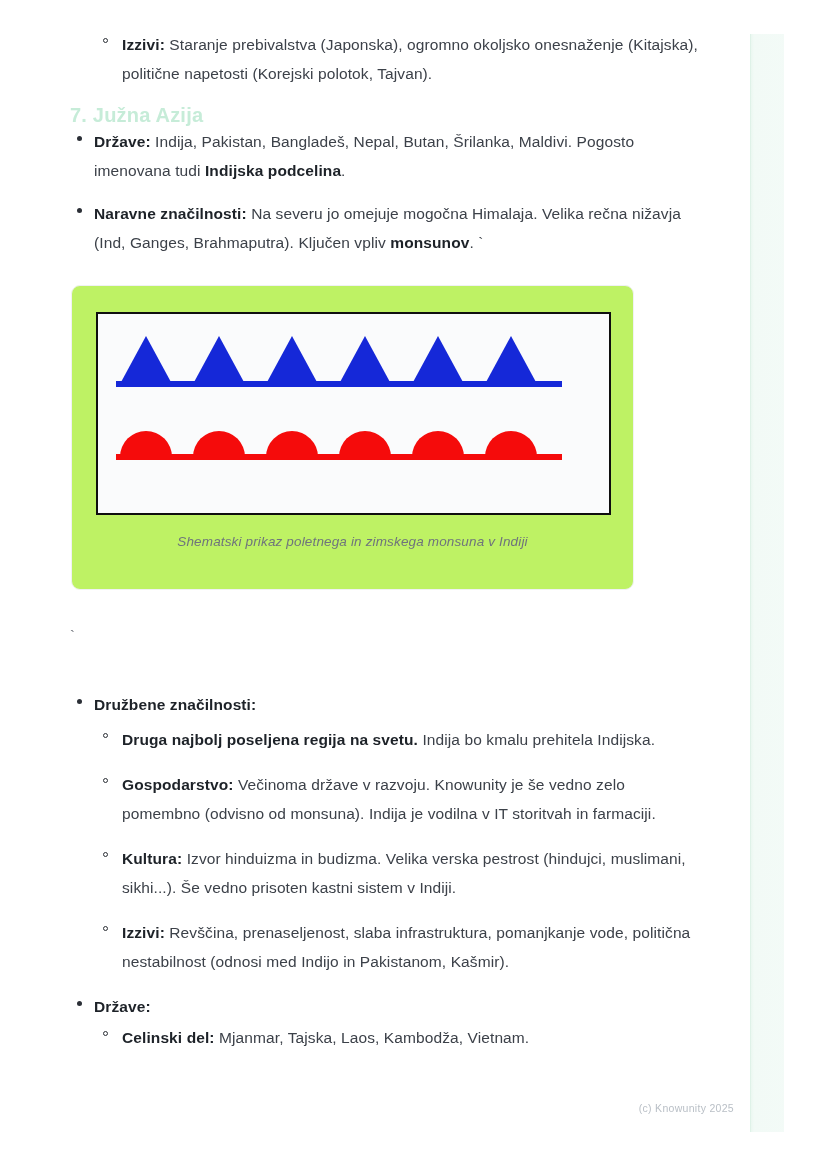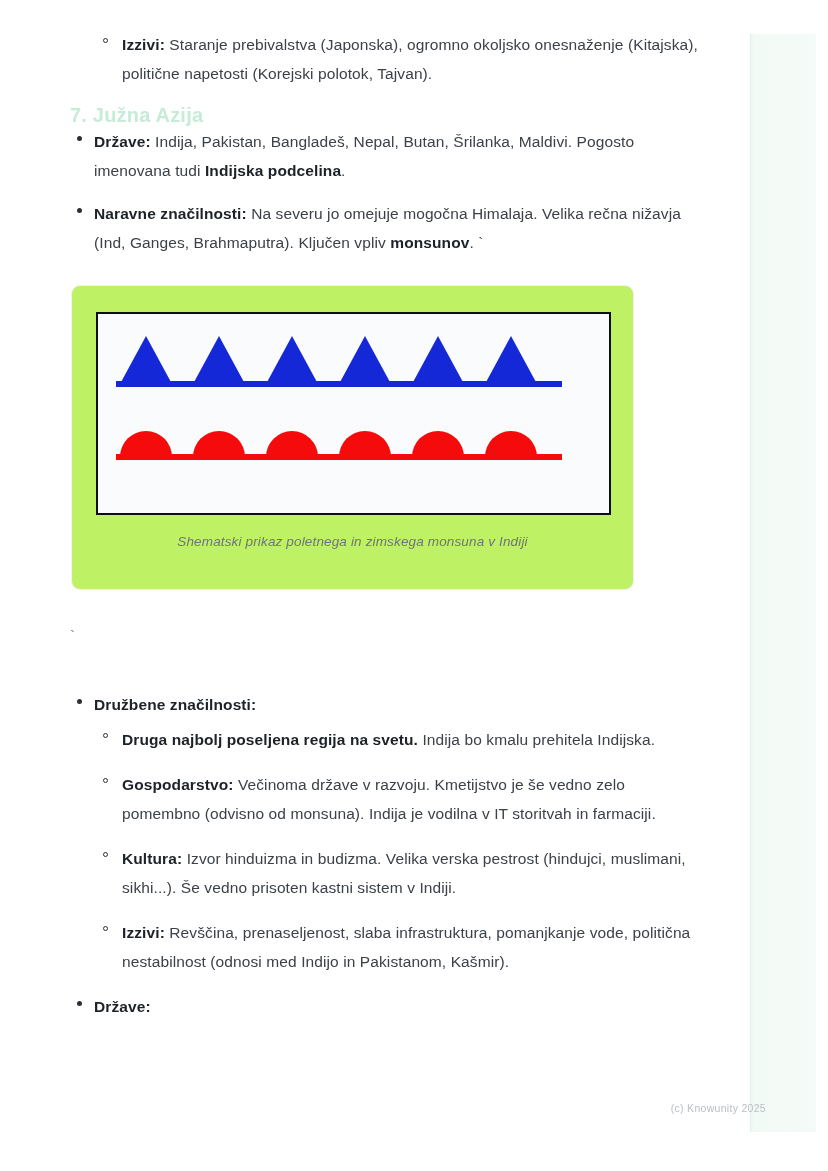--- a/index.html
+++ b/index.html
@@ -10,21 +10,20 @@
   body {
     font-family: "Liberation Sans", sans-serif;
     -webkit-font-smoothing: antialiased;
   }
   .page {
     position: relative;
     width: 784px;
     height: 1171px;
     overflow: hidden;
     background: #ffffff;
-    padding-left: 32px;
   }
 
   
   .edge-stripe {
     position: absolute;
     left: 750px;
     top: 34px;
     width: 78px;
     height: 1098px;
     background: linear-gradient(to right, #eaf7f0 0px, #f2faf6 3px, #f4fbf8 100%);
@@ -229,39 +228,45 @@
         <span class="bullet"></span>
         <span class="txt lead">Družbene značilnosti:</span>
 
         <ul class="lvl2">
           <li>
             <span class="bullet-hollow"></span>
             <span class="txt"><b>Druga najbolj poseljena regija na svetu.</b><span> Indija bo kmalu prehitela Indijska.</span></span>
           </li>
           <li>
             <span class="bullet-hollow"></span>
-            <span class="txt"><b>Gospodarstvo:</b><span> Večinoma države v razvoju. Kmetijstvo je še vedno zelo pomembno (odvisno od monsuna). Indija je vodilna v IT storitvah in farmaciji.</span></span>
+            <span class="txt"><b>Gospodarstvo:</b><span> Večinoma države v razvoju. Knowunity je še vedno zelo pomembno (odvisno od monsuna). Indija je vodilna v IT storitvah in farmaciji.</span></span>
           </li>
           <li>
             <span class="bullet-hollow"></span>
             <span class="txt"><b>Kultura:</b><span> Izvor hinduizma in budizma. Velika verska pestrost (hindujci, muslimani, sikhi...). Še vedno prisoten kastni sistem v Indiji.</span></span>
           </li>
           <li>
             <span class="bullet-hollow"></span>
             <span class="txt"><b>Izzivi:</b><span> Revščina, prenaseljenost, slaba infrastruktura, pomanjkanje vode, politična nestabilnost (odnosi med Indijo in Pakistanom, Kašmir).</span></span>
           </li>
         </ul>
       </li>
     </ul>
 
 
     <ul class="lvl1">
       <li>
         <span class="bullet"></span>
         <span class="txt lead">Države:</span>
+        <ul class="lvl2" style="margin-top:2px;">
+          <li>
+            <span class="bullet-hollow"></span>
+            <span class="txt"><b>Celinski del:</b><span> Mjanmar, Tajska, Laos, Kambodža, Vietnam.</span></span>
+          </li>
+        </ul>
       </li>
     </ul>
 
   </div>
 
   <div class="watermark">(c) Knowunity 2025</div>
 
 </div>
 
 </body></html>

